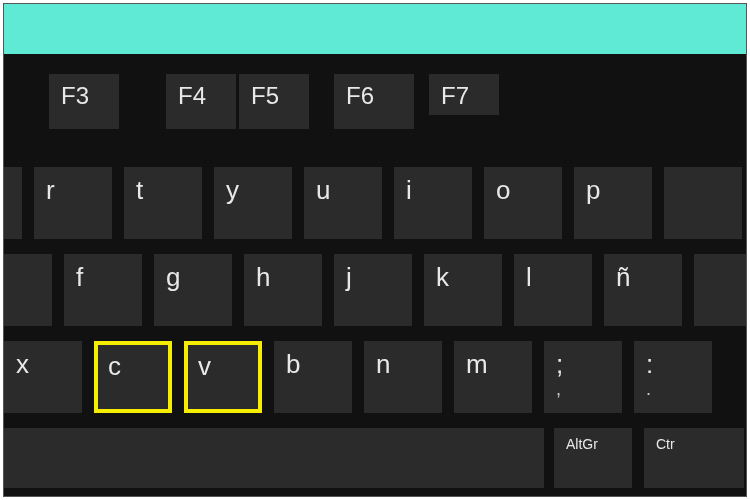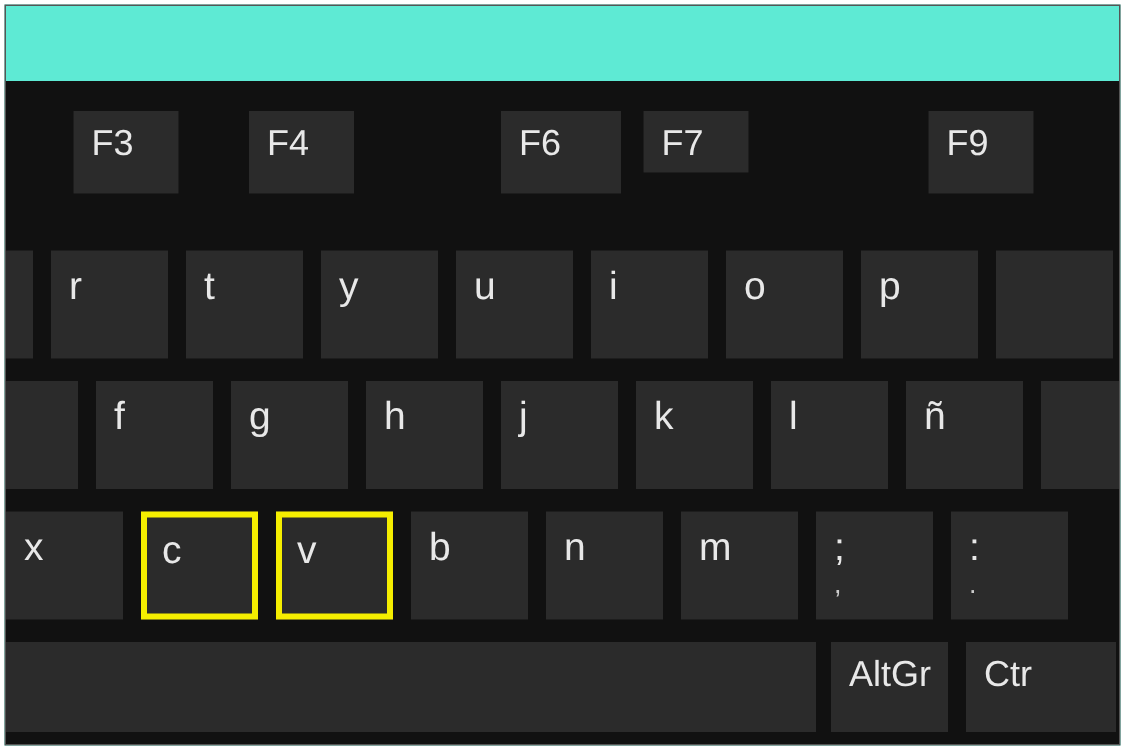--- a/index.html
+++ b/index.html
@@ -39,44 +39,44 @@
     color: #e8e8e8;
     font-size: 26px;
     font-weight: 400;
     padding: 6px 10px;
     border: 2px solid transparent;
   }
   .key.fn {
     font-size: 24px;
   }
   .key.small {
-    font-size: 24px;
+    font-size: 14px;
   }
   .key.highlight {
     border: 4px solid #f5ee00;
   }
   .key .sub {
     display: block;
     font-size: 18px;
     line-height: 14px;
     color: #ccc;
     margin-top: 2px;
   }
 </style>
 </head>
 <body>
 
 <div class="frame">
   <div class="kbd" id="kbd">
       <div class="row" style="top: 20px; height: 55px;">
         <div class="key fn" style="left: 45px; width: 70px; height: 55px;"><span>F3</span></div>
         <div class="key fn" style="left: 140px; width: 70px; height: 55px; margin-left: 22px;"><span>F4</span></div>
+        <div class="key fn" style="left: 235px; width: 70px; height: 55px;"><span>F5</span></div>
         <div class="key fn" style="left: 330px; width: 80px; height: 55px;"><span>F6</span></div>
         <div class="key fn" style="left: 425px; width: 70px; height: 41px;"><span>F7</span></div>
-        <div class="key fn" style="left: 615px; width: 70px; height: 55px;"><span>F9</span></div>
       </div>
       <div class="row" style="top: 113px; height: 72px;">
         <div class="key" style="left: -60px; width: 78px; height: 72px;"></div>
         <div class="key" style="left: 30px; width: 78px; height: 72px;"><span>r</span></div>
         <div class="key" style="left: 120px; width: 78px; height: 72px;"><span>t</span></div>
         <div class="key" style="left: 210px; width: 78px; height: 72px;"><span>y</span></div>
         <div class="key" style="left: 300px; width: 78px; height: 72px;"><span>u</span></div>
         <div class="key" style="left: 390px; width: 78px; height: 72px;"><span>i</span></div>
         <div class="key" style="left: 480px; width: 78px; height: 72px;"><span>o</span></div>
         <div class="key" style="left: 570px; width: 78px; height: 72px;"><span>p</span></div>

